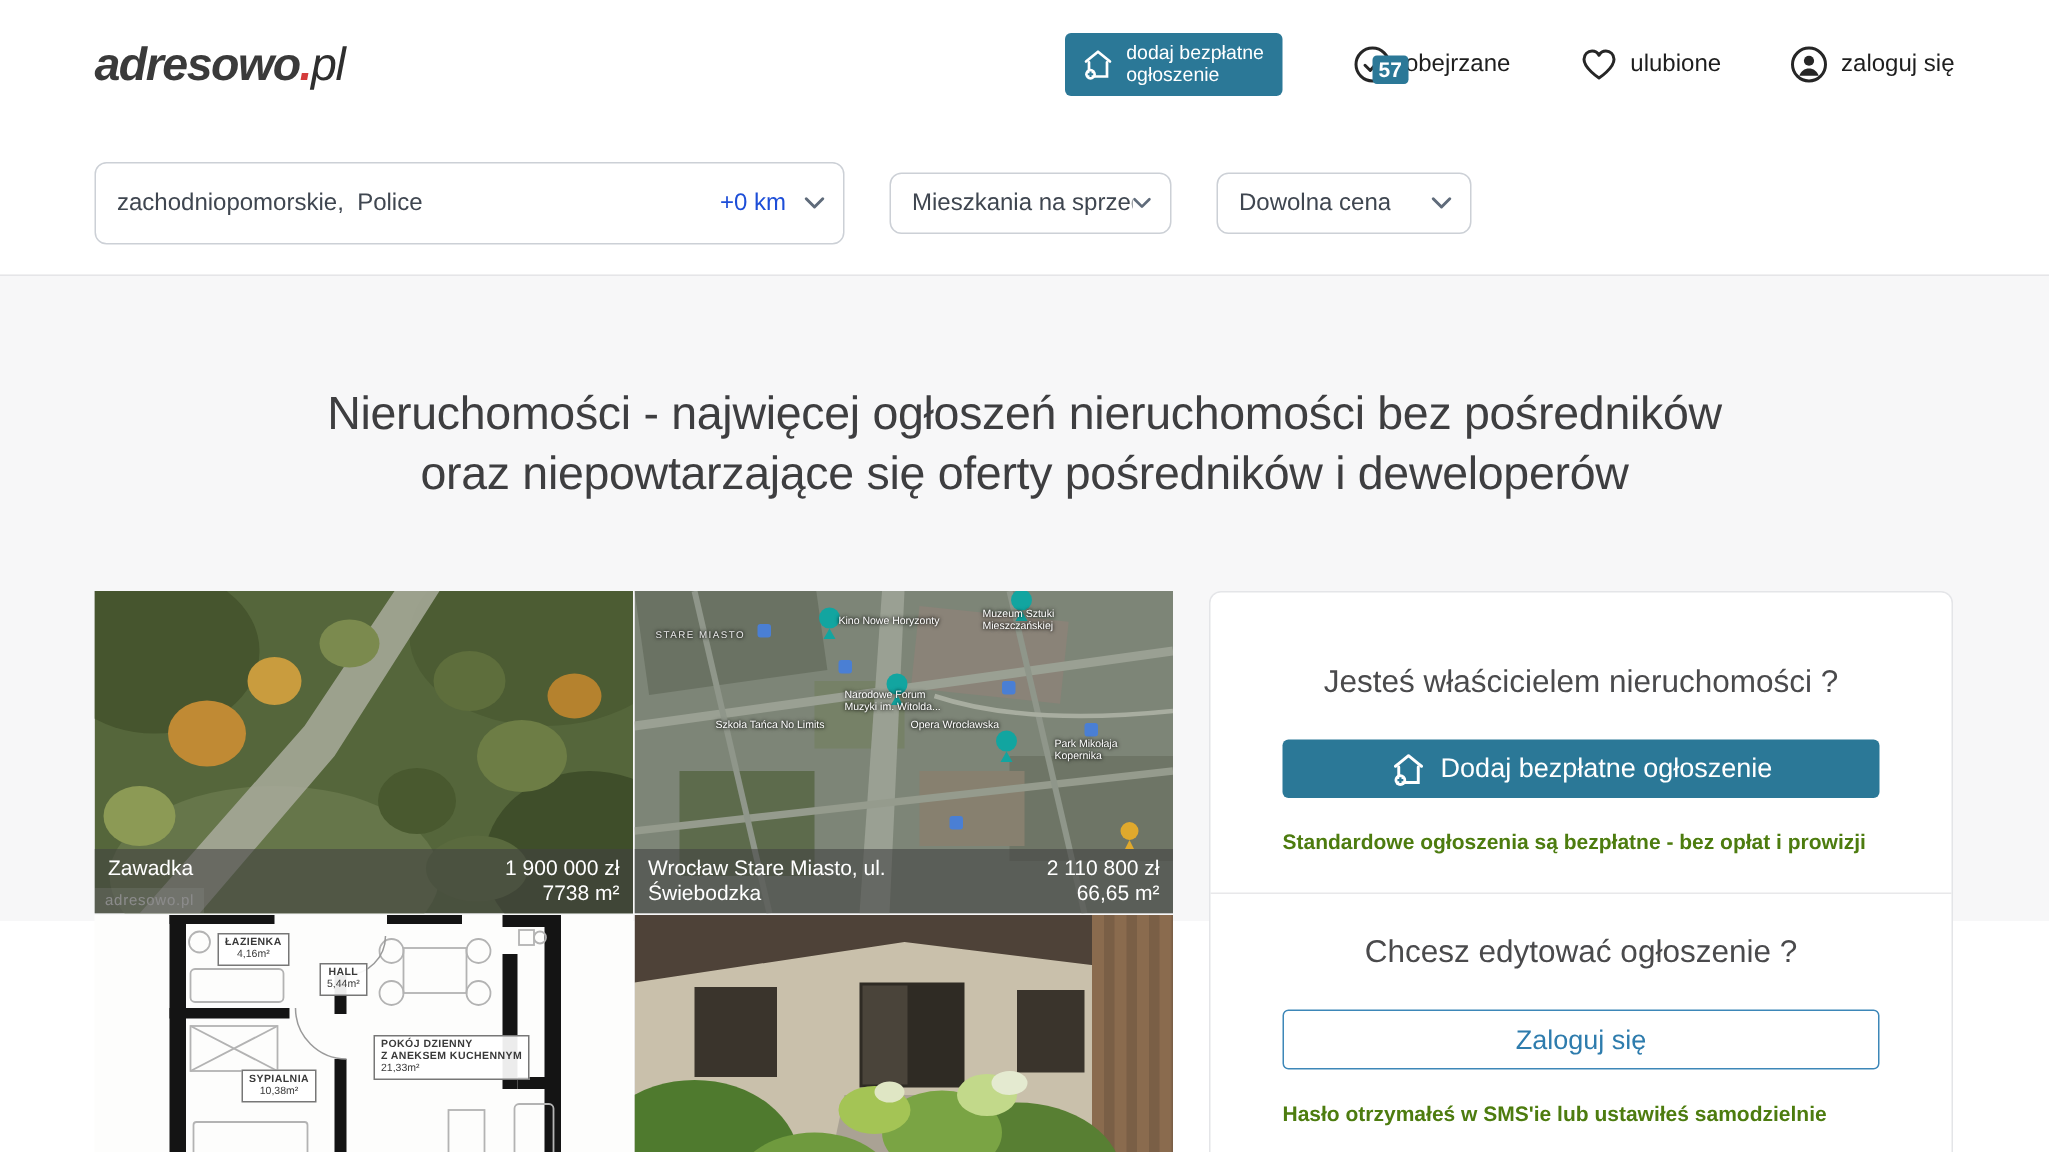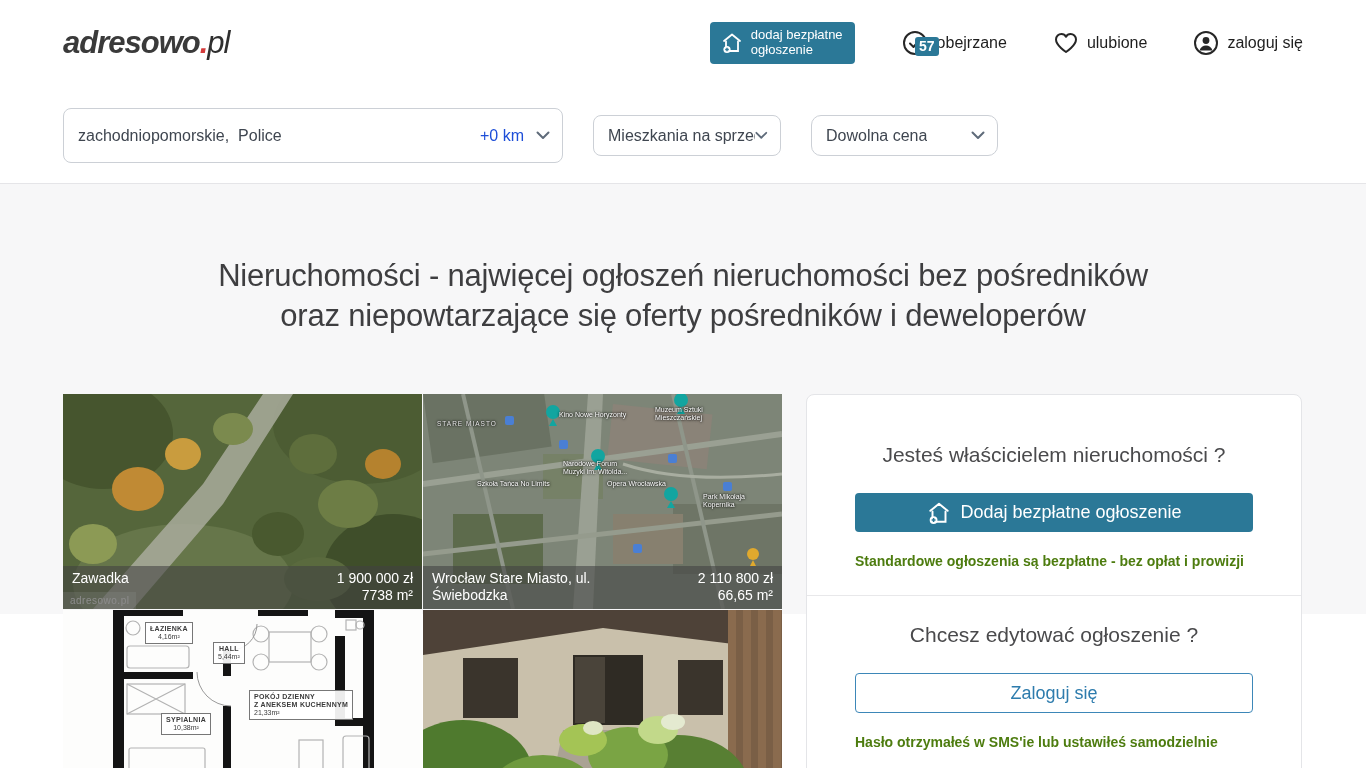--- a/index.html
+++ b/index.html
@@ -29,21 +29,21 @@
   .search-box { display:flex; align-items:center; border:1px solid #ccd0d6; border-radius:8px;
        height:55px; width:500px; padding:0 12px 0 14px; background:#fff; }
   .search-box input { border:none; outline:none; flex:1; font-size:16px; color:#3f4650;
        font-family:inherit; background:transparent; }
   .radius { display:flex; align-items:center; gap:12px; font-size:16px; color:#1d4ed8; cursor:pointer; white-space:nowrap; }
   .select-box { display:flex; align-items:center; justify-content:space-between; border:1px solid #ccd0d6;
        border-radius:8px; height:41px; padding:0 12px 0 14px; font-size:16px; color:#3f4650;
        background:#fff; cursor:pointer; margin-left:30px; }
   .select-box .val { white-space:nowrap; overflow:hidden; }
   .sel-cat { width:188px; }
-  .sel-price { width:187px;border-radius:10px; }
+  .sel-price { width:170px; }
   .btn-search { margin-left:22px; flex:1; height:41px; background:#c24444; color:#fff; border:none;
        border-radius:4px; font-size:16px; font-weight:bold; letter-spacing:1.5px; cursor:pointer;
        display:flex; align-items:center; justify-content:center; gap:9px; font-family:inherit; }
 
   
   .main { background:#f7f7f8; border-top:1px solid #e5e5e8; height:431px; padding-top:72px; }
   .hero-title { text-align:center; color:#3e3e40; font-size:31px; font-weight:400;
        line-height:40px; letter-spacing:-0.2px; }
   .content-row { display:flex; align-items:flex-start; margin-top:58px; }
 

